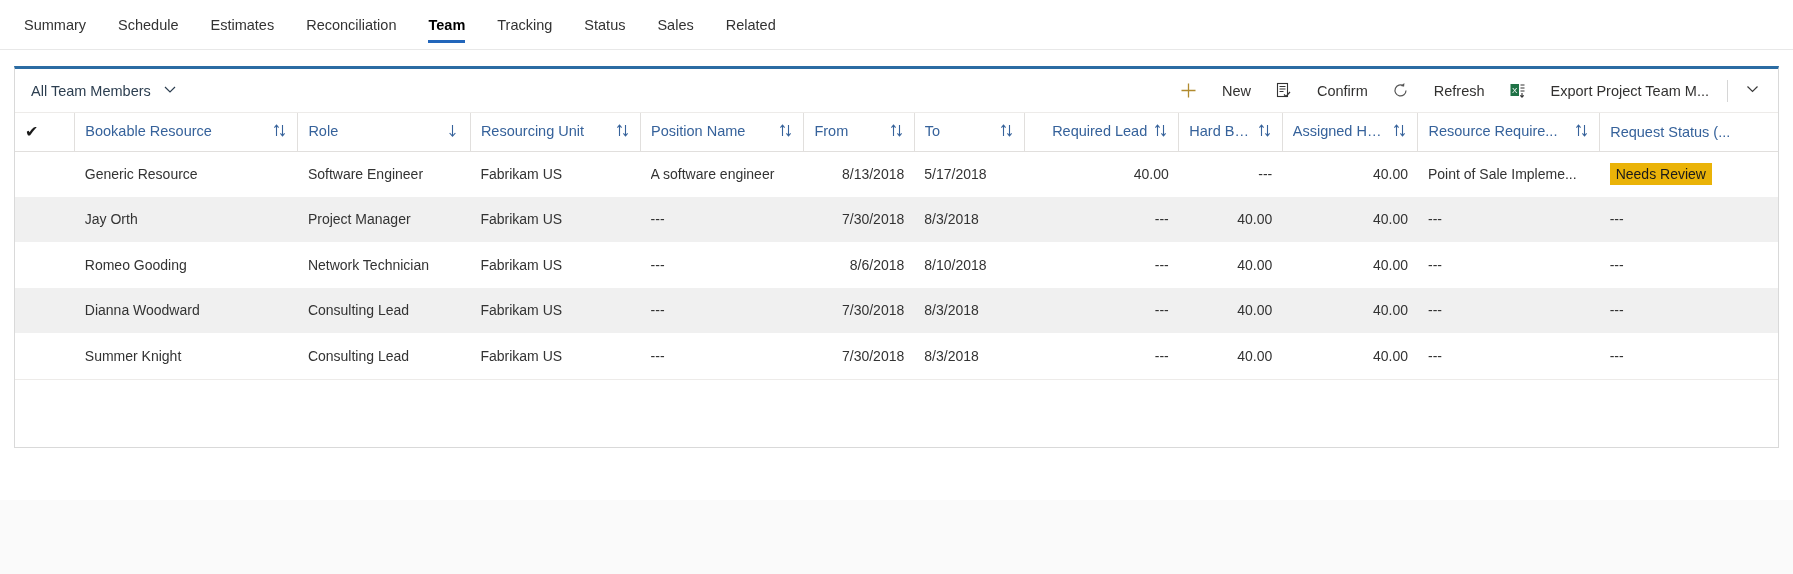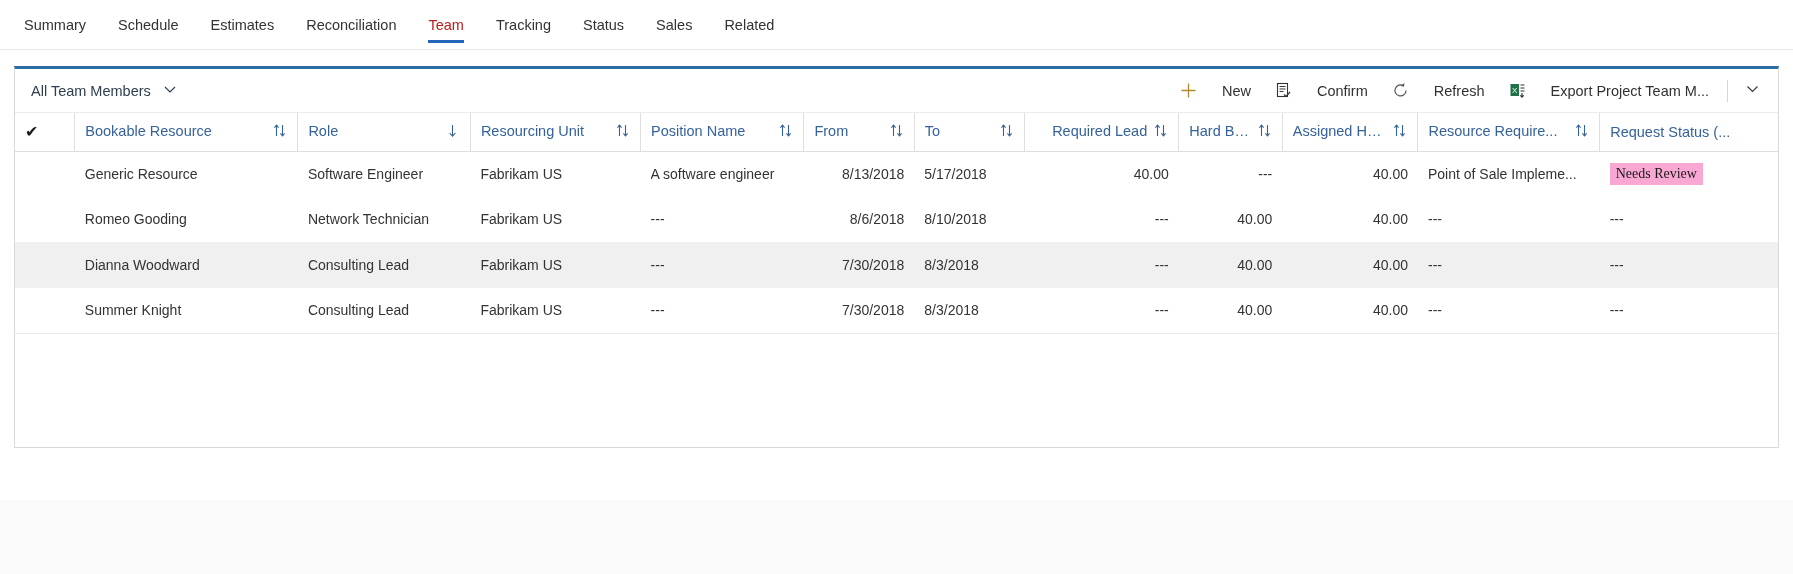--- a/index.html
+++ b/index.html
@@ -24,21 +24,21 @@
     position: relative;
     height: 49px;
     display: flex;
     align-items: center;
     padding: 0 16px;
     font-size: 14.5px;
     color: #333333;
     cursor: pointer;
     white-space: nowrap;
   }
-  .tab.active { color: #b91c1c; font-weight: 400; }
+  .tab.active { color: #000000; font-weight: 700; }
   .tab.active::after {
     content: "";
     position: absolute;
     left: 16px; right: 16px; bottom: 6px;
     height: 3px;
     background: #2266bb;
   }
 
   
   .panel-wrap { padding: 16px 14px 0 14px; }
@@ -142,26 +142,25 @@
   }
   tr.row-alt td { background: #f0f0f0; }
   tr.row-plain td { background: #ffffff; }
   td.celllink { color: #2a5fa8; }
   td.celllink .lnk { cursor: pointer; overflow: hidden; text-overflow: ellipsis; display: block; }
   td.num { text-align: right; color: #444444; }
   td.dash { color: #555555; }
   td.checkcell { width: 52px; }
 
   .hl {
-    background: #f9a8d4;
+    background: #eab308;
     color: #1a1a1a;
     padding: 3px 6px;
     display: inline-block;
     line-height: 1.15;
-    font-family: Liberation Serif, serif;
   }
   .tbl-bottom-rule { border-top: 1px solid #edebe9; height: 1px; }
   .panel-foot { height: 38px; background: #ffffff; }
   .page-bg-bottom {
     position: absolute; left: 0; right: 0; bottom: 0;
     height: 74px; background: #fafafa;
   }
 </style>
 </head>
 <body>
@@ -417,20 +416,40 @@
             <td class="num">8/13/2018</td>
             <td>5/17/2018</td>
             <td class="num">40.00</td>
             <td class="num dash">---</td>
             <td class="num">40.00</td>
             <td class="celllink">
               <span class="lnk">Point of Sale Impleme...</span>
             </td>
             <td><span class="hl">Needs Review</span></td>
           </tr>
+          <tr class="row-alt">
+            <td class="checkcell"></td>
+            <td class="celllink">
+              <span class="lnk">Jay Orth</span>
+            </td>
+            <td class="celllink">
+              <span class="lnk">Project Manager</span>
+            </td>
+            <td class="celllink">
+              <span class="lnk">Fabrikam US</span>
+            </td>
+            <td class="dash">---</td>
+            <td class="num">7/30/2018</td>
+            <td>8/3/2018</td>
+            <td class="num dash">---</td>
+            <td class="num">40.00</td>
+            <td class="num">40.00</td>
+            <td class="dash">---</td>
+            <td class="dash">---</td>
+          </tr>
           <tr class="row-plain">
             <td class="checkcell"></td>
             <td class="celllink">
               <span class="lnk">Romeo Gooding</span>
             </td>
             <td class="celllink">
               <span class="lnk">Network Technician</span>
             </td>
             <td class="celllink">
               <span class="lnk">Fabrikam US</span>

